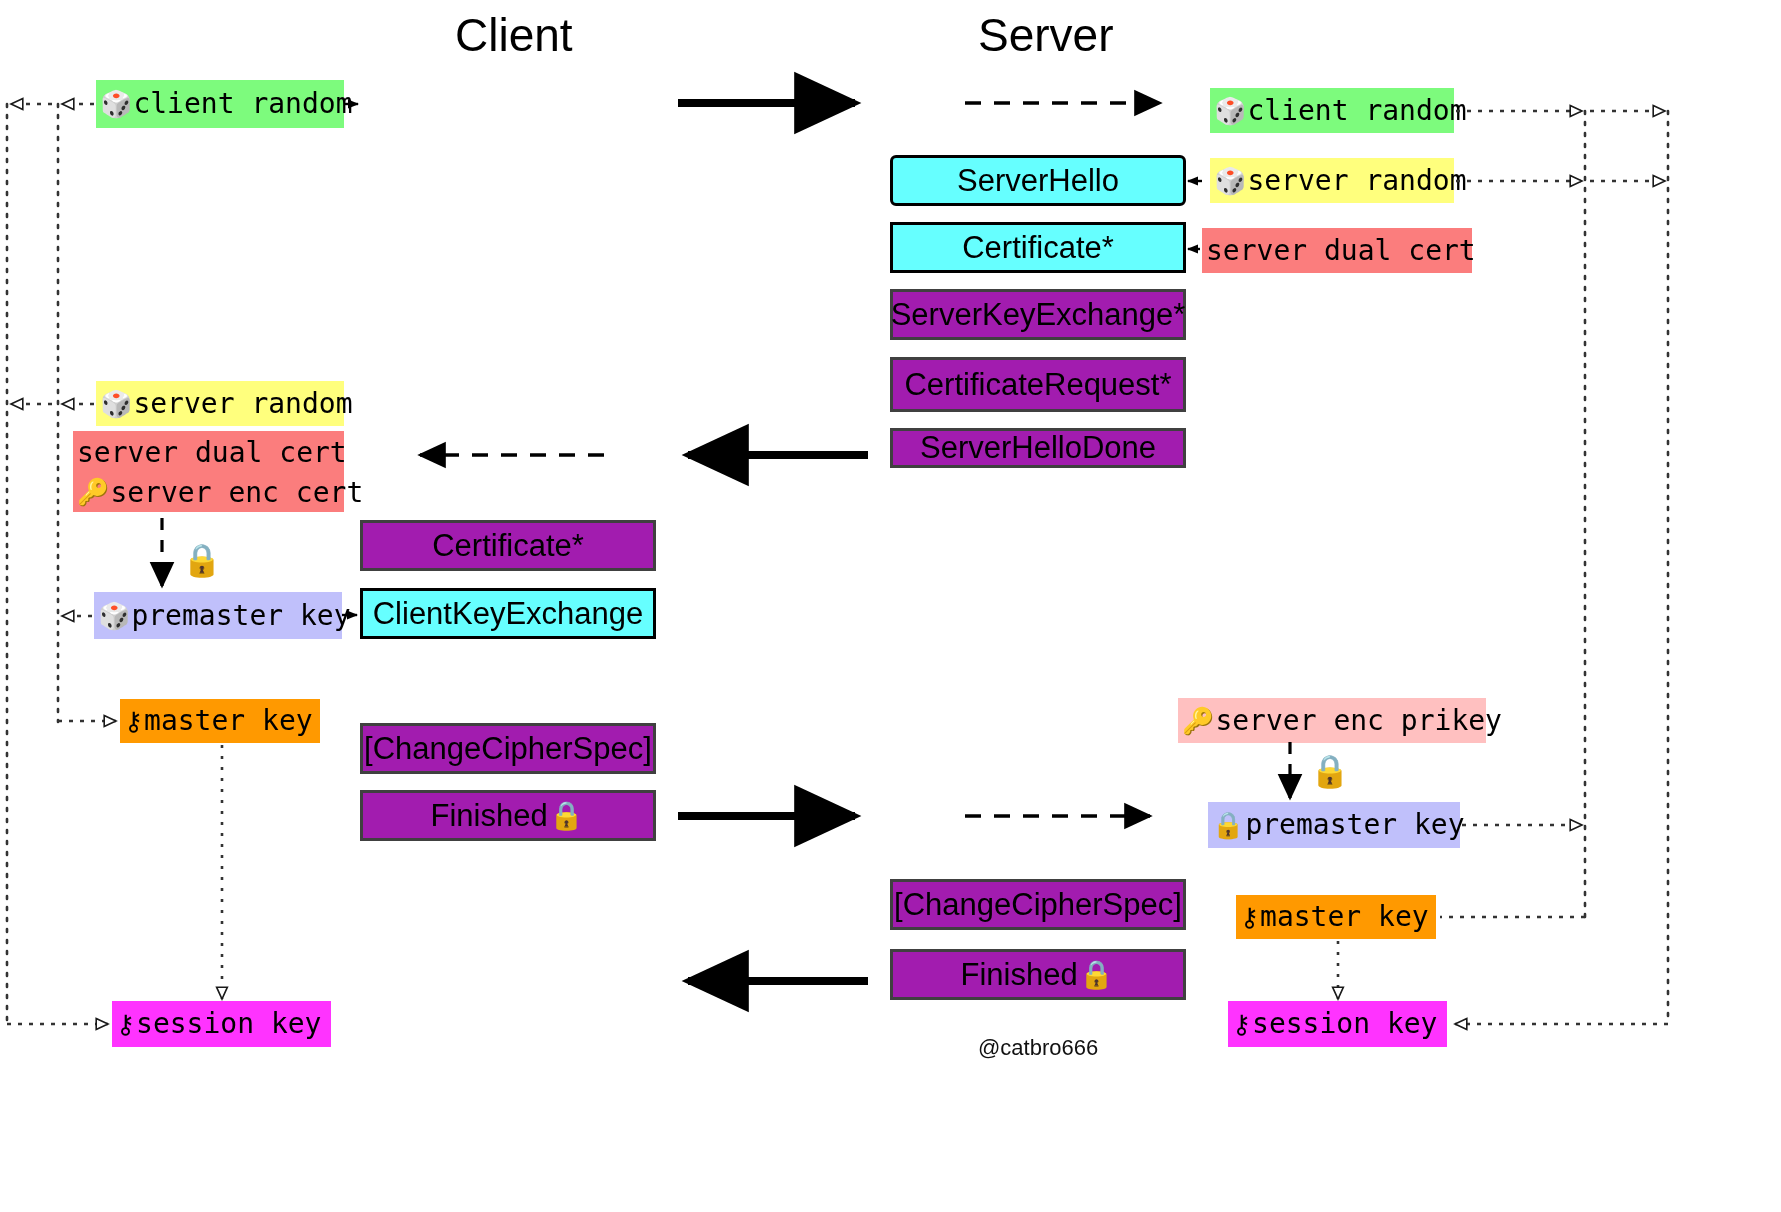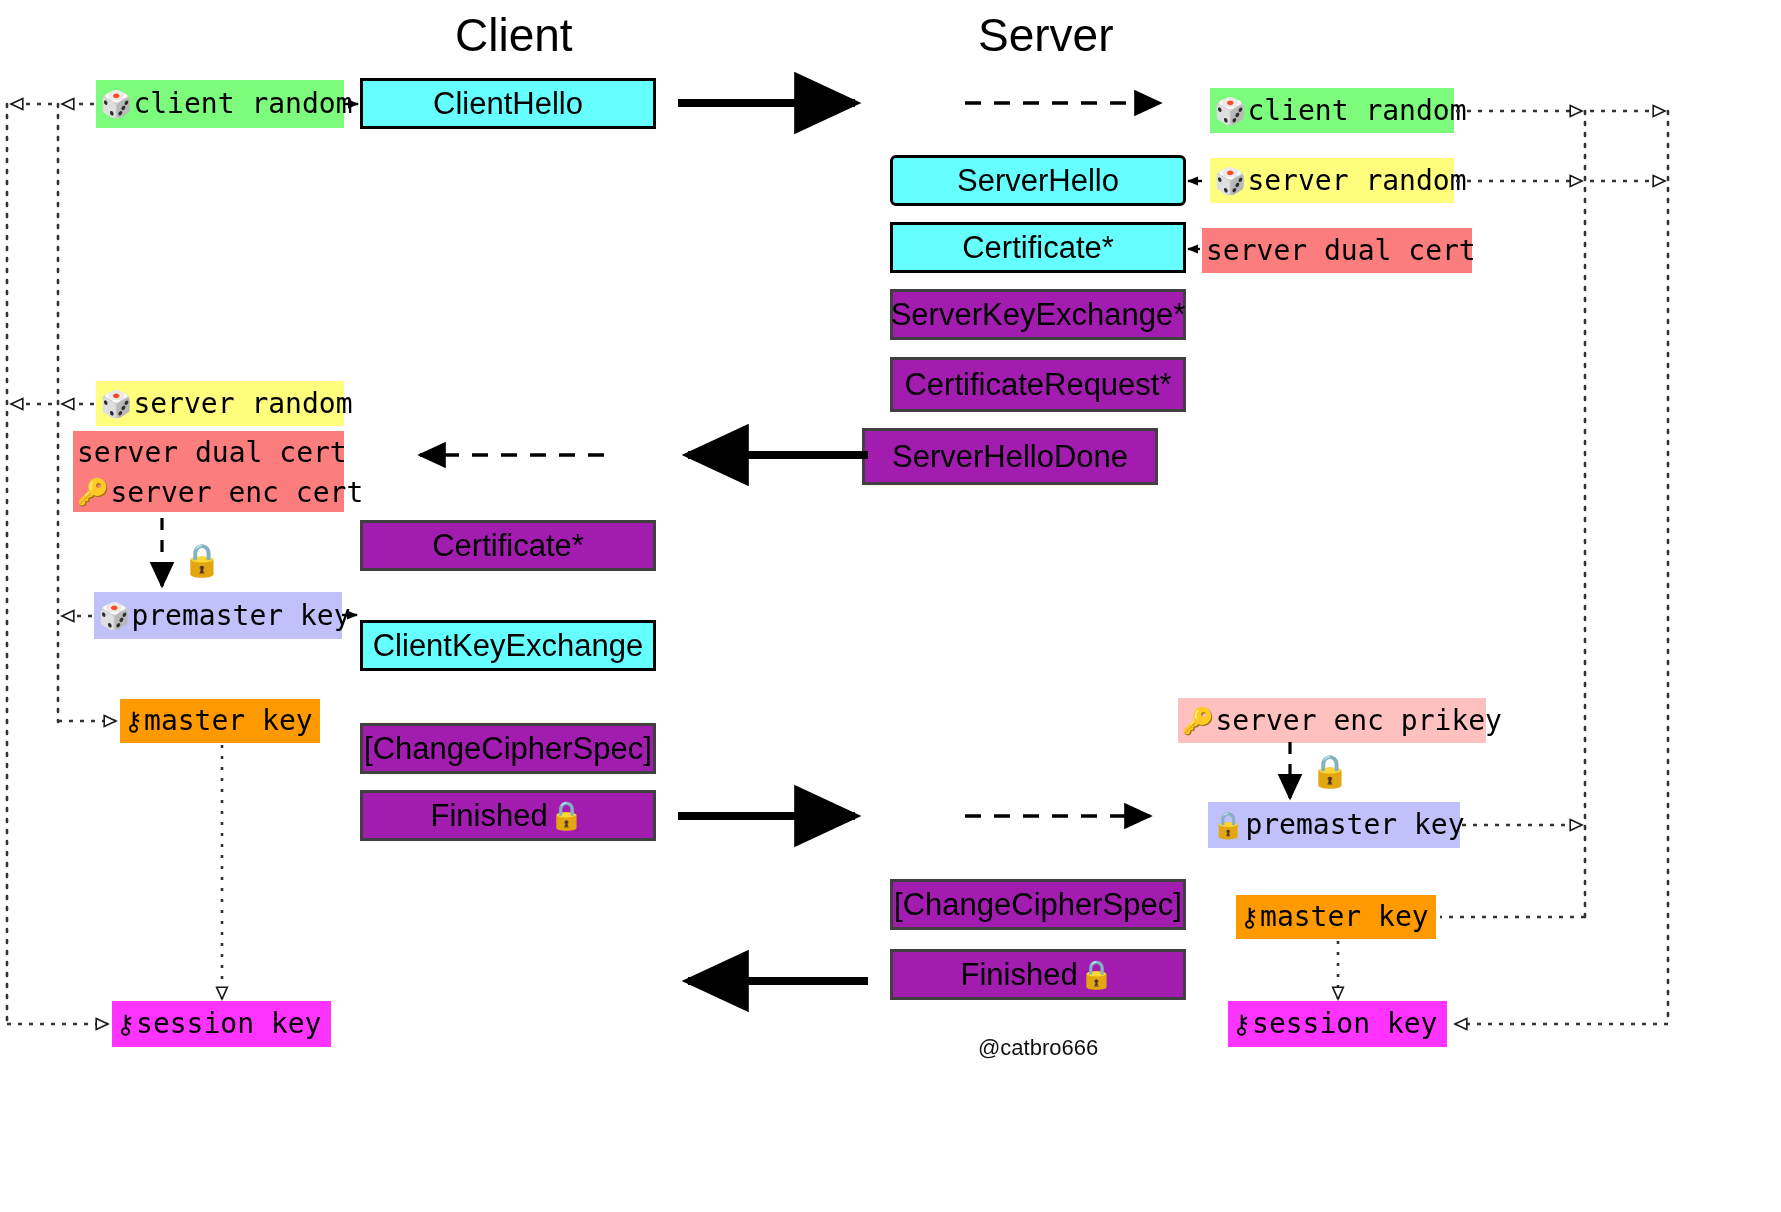--- a/index.html
+++ b/index.html
@@ -33,27 +33,24 @@
          pointer-events:none;overflow:visible;}
 </style>
 </head>
 <body>
 
 <div id="stage">
 
   <div class="hdr" style="left:455px;top:8px;">Client</div>
   <div class="hdr" style="left:978px;top:8px;">Server</div>
 
-  <div class="msg cyan" style="left:360px;top:78px;width:296px;height:51px;">
-    <span>ClientHello</span>
-  </div>
   <div class="msg" style="left:360px;top:520px;width:296px;height:51px;">
     <span>Certificate*</span>
   </div>
-  <div class="msg cyan" style="left:360px;top:620px;width:296px;height:51px;">
+  <div class="msg cyan" style="left:360px;top:588px;width:296px;height:51px;">
     <span>ClientKeyExchange</span>
   </div>
   <div class="msg" style="left:360px;top:723px;width:296px;height:51px;">
     <span>[ChangeCipherSpec]</span>
   </div>
   <div class="msg" style="left:360px;top:790px;width:296px;height:51px;">
     <span>Finished</span>
     <span class="gly big" style="margin-left:2px;">🔒</span>
   </div>
 
@@ -62,21 +59,21 @@
   </div>
   <div class="msg cyan" style="left:890px;top:222px;width:296px;height:51px;">
     <span>Certificate*</span>
   </div>
   <div class="msg" style="left:890px;top:289px;width:296px;height:51px;">
     <span>ServerKeyExchange*</span>
   </div>
   <div class="msg" style="left:890px;top:357px;width:296px;height:55px;">
     <span>CertificateRequest*</span>
   </div>
-  <div class="msg" style="left:862px;top:428px;width:296px;height:57px;">
+  <div class="msg" style="left:890px;top:428px;width:296px;height:40px;">
     <span>ServerHelloDone</span>
   </div>
   <div class="msg" style="left:890px;top:879px;width:296px;height:51px;">
     <span>[ChangeCipherSpec]</span>
   </div>
   <div class="msg" style="left:890px;top:949px;width:296px;height:51px;">
     <span>Finished</span>
     <span class="gly big" style="margin-left:2px;">🔒</span>
   </div>
 

